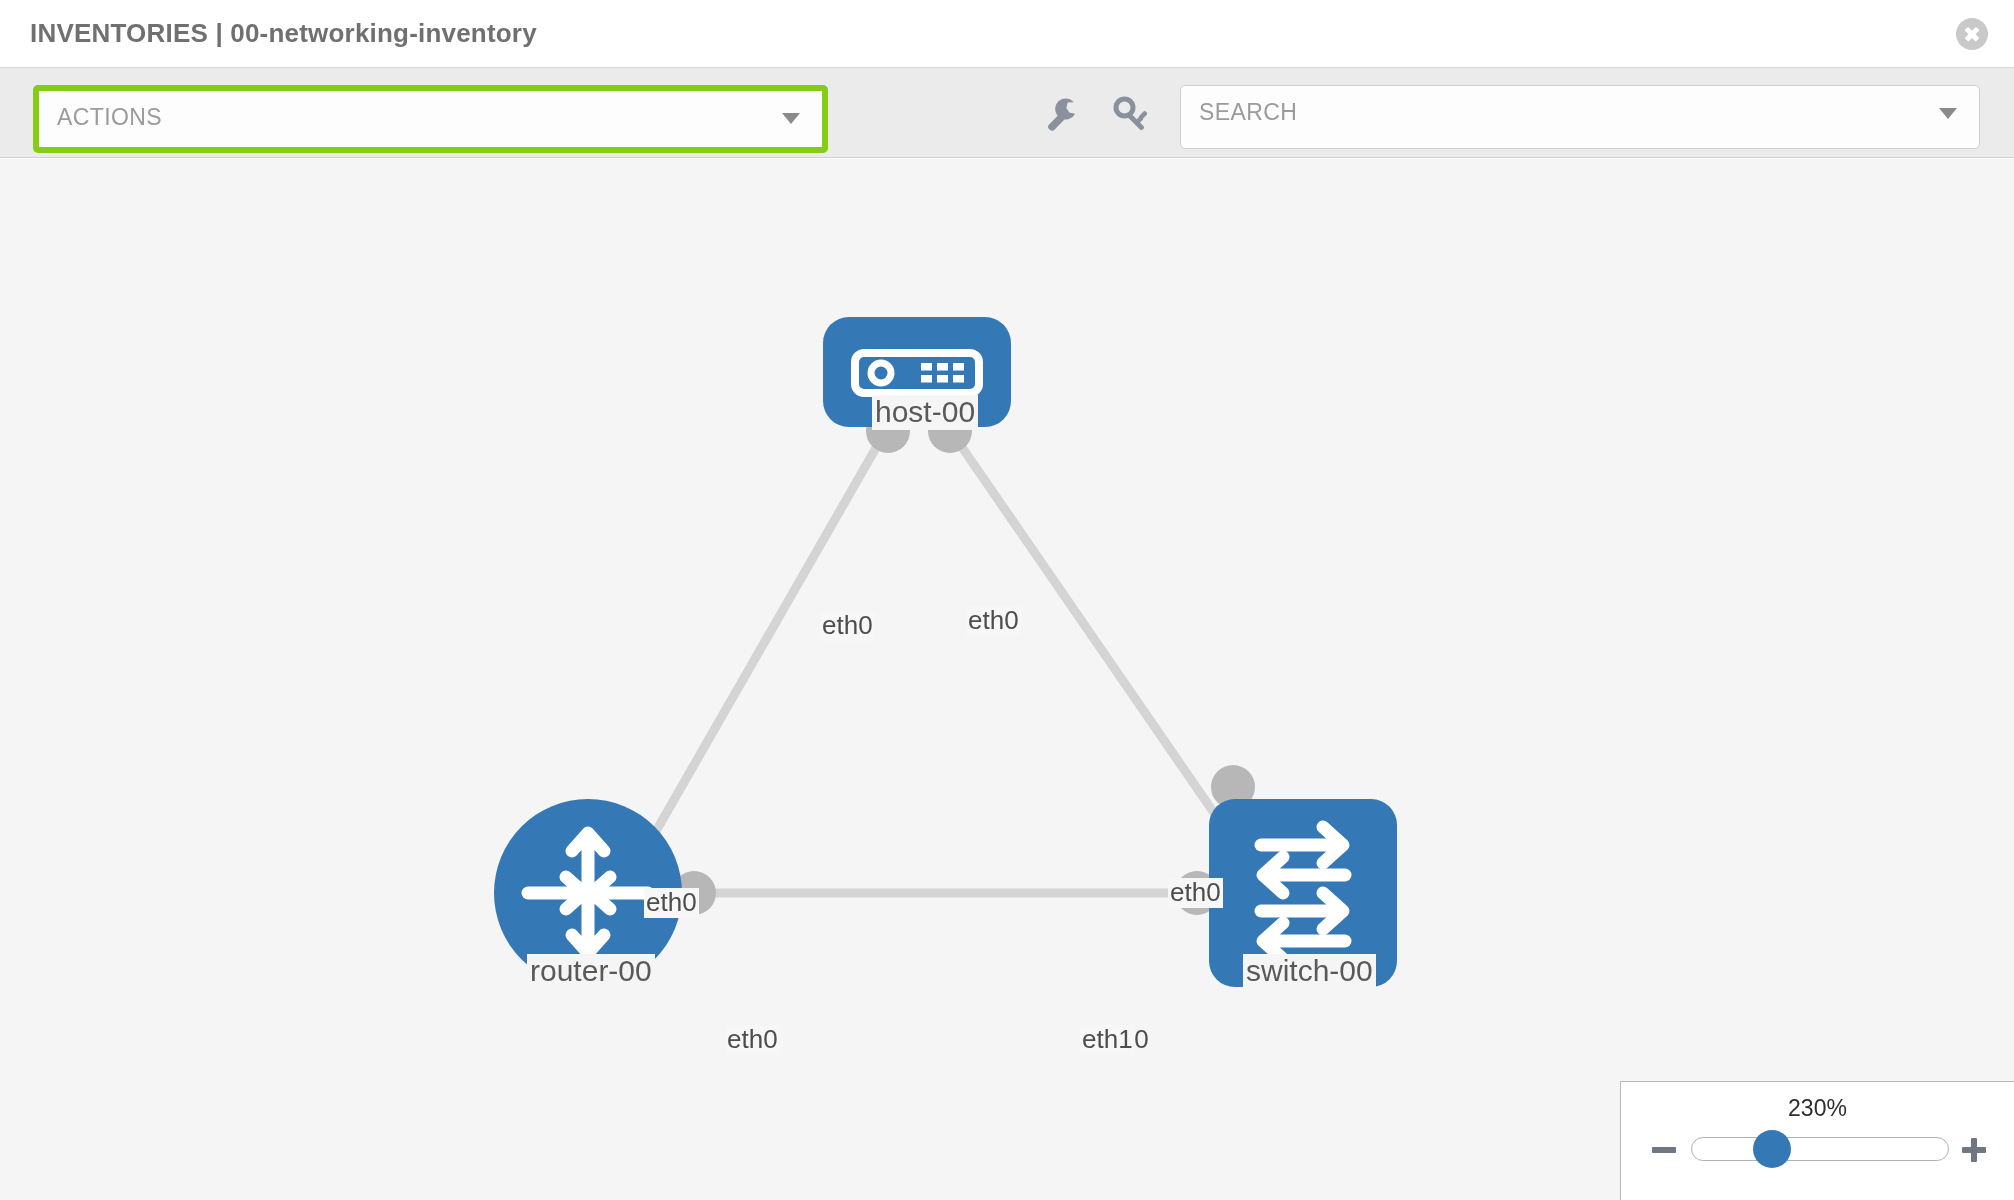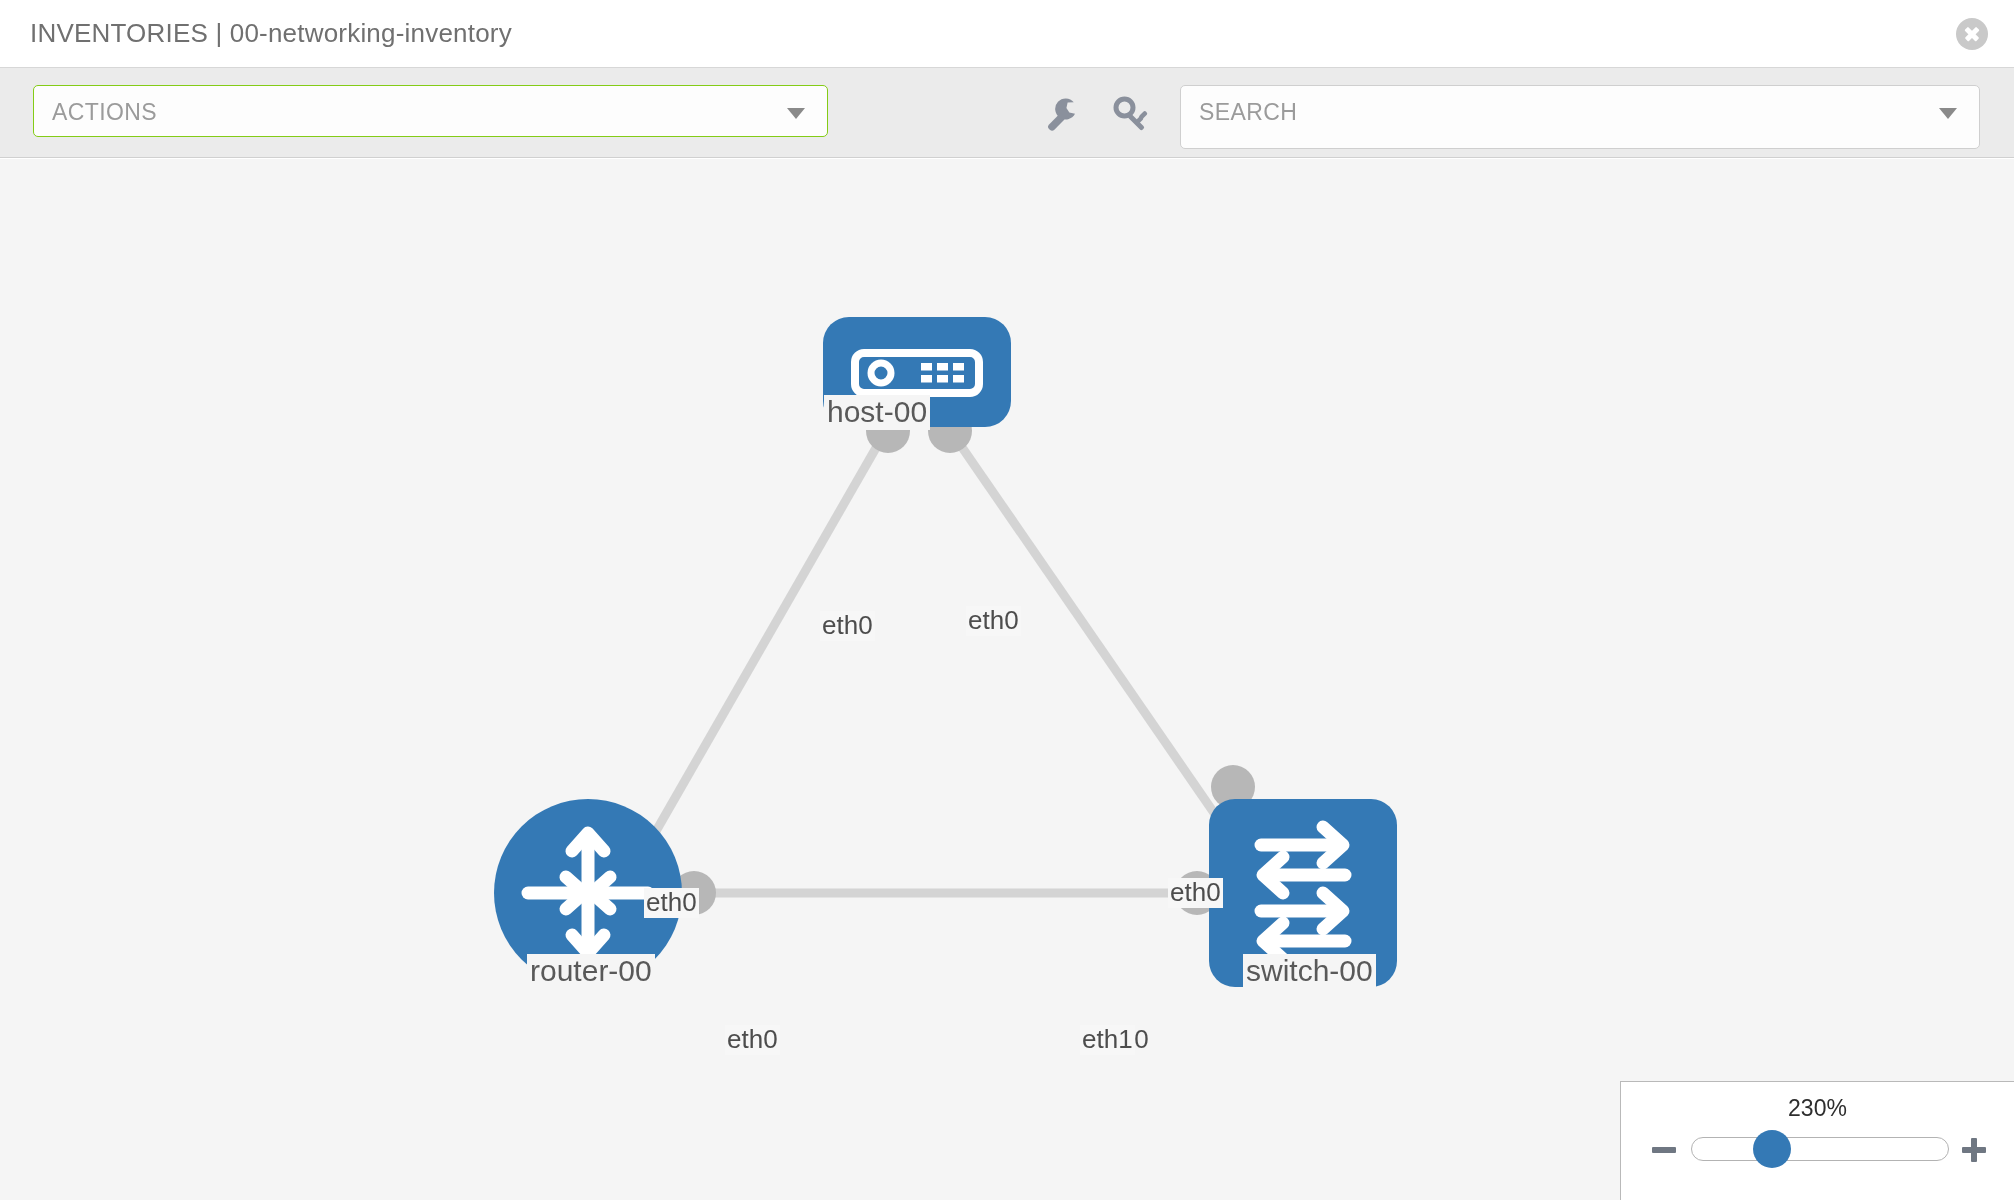--- a/index.html
+++ b/index.html
@@ -23,21 +23,21 @@
     height: 68px;
     background: #ffffff;
     border-bottom: 1px solid #d7d7d7;
     box-sizing: border-box;
   }
   .page-title {
     position: absolute;
     left: 30px;
     top: 18px;
     font-size: 26px;
-    font-weight: normal;
+    font-weight: bold;
     color: #707070;
     letter-spacing: .2px;
     white-space: nowrap;
   }
   .close-btn {
     position: absolute;
     right: 26px;
     top: 18px;
     width: 32px;
     height: 32px;
@@ -67,23 +67,23 @@
     height: 90px;
     background: #ebebeb;
     border-bottom: 1px solid #d0d0d0;
     box-sizing: border-box;
   }
   .actions-select {
     position: absolute;
     left: 33px;
     top: 85px;
     width: 795px;
-    height: 52px;
+    height: 68px;
     background: #fdfdfd;
-    border: 1px solid #84cc16;
+    border: 6px solid #84cc16;
     border-radius: 5px;
     box-sizing: border-box;
     cursor: pointer;
   }
   .actions-select .label {
     position: absolute;
     left: 18px;
     top: 13px;
     font-size: 23px;
     color: #9b9b9b;
@@ -353,21 +353,21 @@
 
         <path d="M52 112 L132 112"></path>
         <path d="M114 94 L134 112 L114 130"></path>
 
         <path d="M136 142 L56 142"></path>
         <path d="M74 124 L54 142 L74 160"></path>
       </g>
     </svg>
   </div>
 
-  <div class="node-label" style="left:824px; top:236px;">host-00</div>
+  <div class="node-label" style="left:872px; top:236px;">host-00</div>
   <div class="node-label" style="left:527px; top:795px;">router-00</div>
   <div class="node-label" style="left:1243px; top:795px;">switch-00</div>
 
   <div class="iface-label" style="left:820px; top:452px;">eth0</div>
   <div class="iface-label" style="left:966px; top:447px;">eth0</div>
 
   <div class="iface-label" style="left:644px; top:729px;">eth0</div>
   <div class="iface-label" style="left:1168px; top:719px;">eth0</div>
 
   <div class="iface-label" style="left:725px; top:866px;">eth0</div>

